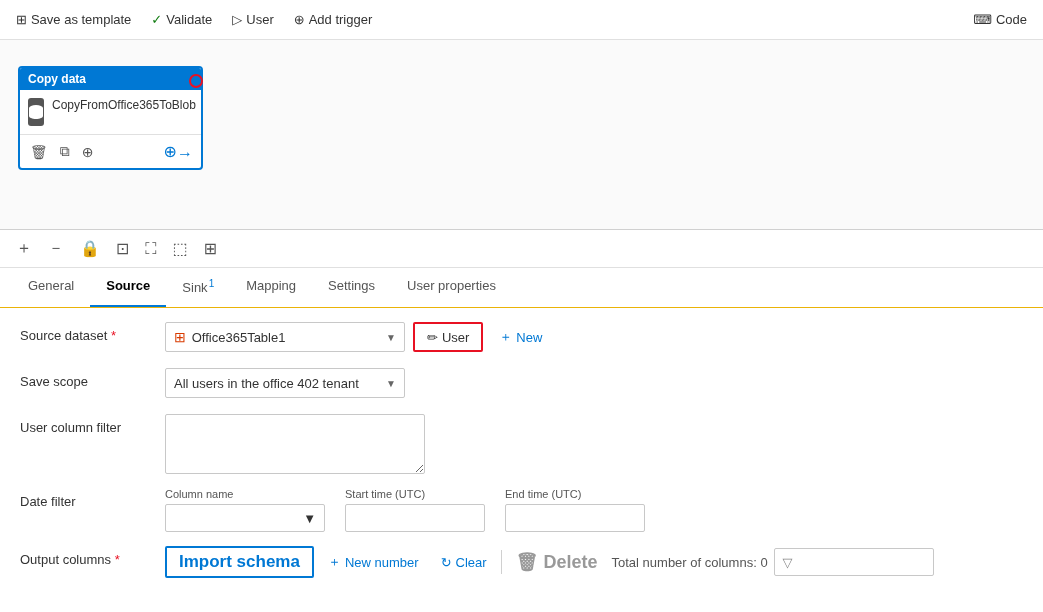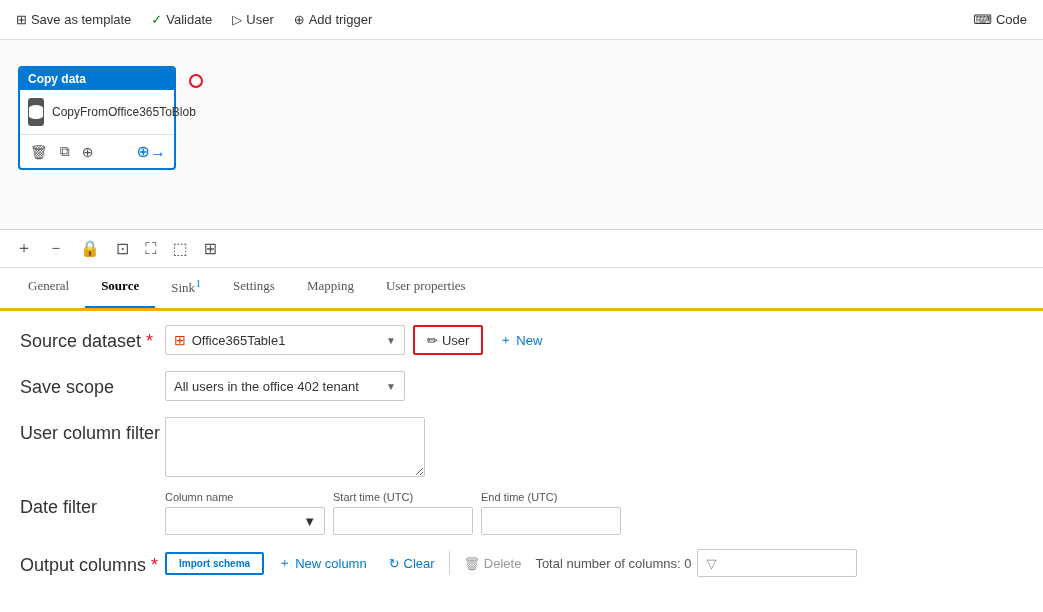--- a/index.html
+++ b/index.html
@@ -24,28 +24,28 @@
     }
 
     
     .canvas-area {
       background: #fafafa; border-bottom: 1px solid #d0d0d0;
       height: 190px; position: relative; overflow: hidden;
     }
     .copy-data-node {
       position: absolute; top: 26px; left: 18px;
       border: 2px solid #0078d4; border-radius: 4px;
-      background: #fff; width: 158px;
+      background: #fff; width: 185px;
     }
     .node-header {
       background: #0078d4; color: #fff; padding: 4px 8px;
       font-size: 12px; font-weight: 600; border-radius: 2px 2px 0 0;
     }
     .node-body {
-      padding: 8px; display: flex; align-items: center; gap: 8px;
+      padding: 8px; display: flex; align-items: flex-start; gap: 8px;
     }
     .node-icon {
       width: 28px; height: 28px; background: #555;
       border-radius: 3px; display: flex; align-items: center;
       justify-content: center; color: #fff; font-size: 14px;
     }
     .node-title { font-size: 12px; color: #333; }
     .node-green-dot {
       width: 10px; height: 10px; background: #107c10;
       border-radius: 50%; margin-left: auto;
@@ -79,23 +79,22 @@
       font-size: 16px; color: #555; padding: 2px 4px;
     }
 
     
     .bottom-panel {
       background: #fff; flex: 1; display: flex; flex-direction: column;
     }
 
     
     .tabs {
-      display: flex; border-bottom: 3px solid #eab308;
+      display: flex; border-bottom: 1px solid #eab308;
       padding: 0 12px;
-      font-family: Liberation Serif, serif;
     }
     .tab {
       padding: 10px 16px; cursor: pointer; font-size: 13px;
       color: #555; border-bottom: 2px solid transparent;
       position: relative;
     }
     .tab.active {
       color: #000000; border-bottom: 2px solid #0078d4;
       font-weight: 600;
     }
@@ -107,21 +106,21 @@
     
     .form-area {
       padding: 14px 20px; overflow-y: auto; flex: 1;
     }
     .form-row {
       display: flex; align-items: flex-start;
       margin-bottom: 14px; min-height: 32px;
     }
     .form-label {
       width: 145px; min-width: 145px;
-      font-size: 18px; color: #333; padding-top: 6px;
+      font-size: 13px; color: #333; padding-top: 6px;
     }
     .form-label .required { color: #e81123; }
     .form-controls { display: flex; align-items: center; gap: 8px; flex: 1; }
 
     
     .dropdown {
       display: flex; align-items: center;
       border: 1px solid #c8c8c8; border-radius: 2px;
       padding: 4px 8px; background: #fff; cursor: pointer;
       min-width: 240px; height: 30px; gap: 6px;
@@ -146,58 +145,58 @@
 
     
     .form-textarea {
       width: 260px; height: 60px; border: 1px solid #c8c8c8;
       border-radius: 2px; resize: vertical; font-size: 13px;
       padding: 4px 6px; font-family: 'Segoe UI', sans-serif;
     }
 
     
     .date-filter-sub {
-      display: flex; align-items: center; gap: 8px;
+      display: flex; align-items: center; gap: 20px;
       flex: 1;
     }
     .date-sub-label { font-size: 11px; color: #555; margin-bottom: 4px; }
     .date-sub-input {
       border: 1px solid #c8c8c8; border-radius: 2px;
       padding: 4px 6px; height: 28px; font-size: 13px;
       background: #fff;
     }
     .date-col-dropdown {
       display: flex; align-items: center;
       border: 1px solid #c8c8c8; border-radius: 2px;
       padding: 4px 8px; background: #fff; cursor: pointer;
       width: 160px; height: 28px; gap: 4px;
     }
 
     
     .import-schema-btn {
       border: 2px solid #0078d4; background: #fff;
       color: #0078d4; font-weight: 600; padding: 4px 12px;
-      cursor: pointer; font-size: 10px; border-radius: 2px;
+      cursor: pointer; font-size: 17px; border-radius: 2px;
     }
     .new-column-btn {
       display: flex; align-items: center; gap: 4px;
       border: none; background: none;
       color: #0078d4; padding: 4px 8px; cursor: pointer;
       font-size: 13px;
     }
     .clear-btn {
       display: flex; align-items: center; gap: 4px;
       border: none; background: none;
       color: #0078d4; padding: 4px 8px; cursor: pointer;
       font-size: 13px;
     }
     .divider-v { width: 1px; height: 24px; background: #d0d0d0; }
     .delete-btn {
       border: none; background: none; color: #999;
-      padding: 4px 8px; cursor: pointer; font-size: 13px;
+      padding: 4px 8px; cursor: pointer; font-size: 18px; font-weight: bold;
     }
     .total-label { font-size: 13px; color: #555; }
 
     .filter-input-container {
       display: flex; align-items: center;
       border: 1px solid #c8c8c8; border-radius: 2px;
       padding: 2px 8px; height: 28px; gap: 4px;
       min-width: 160px; background: #fff;
     }
     .filter-input {
@@ -285,24 +284,24 @@
     <div class="tab">
       <span>General</span>
     </div>
     <div class="tab active">
       <span>Source</span>
     </div>
     <div class="tab">
       <span>Sink</span><span class="tab-badge">1</span>
     </div>
     <div class="tab">
+      <span>Mapping</span>
+    </div>
+    <div class="tab">
       <span>Settings</span>
-    </div>
-    <div class="tab">
-      <span>Mapping</span>
     </div>
     <div class="tab">
       <span>User properties</span>
     </div>
   </div>
 
   <div class="form-area">
 
     <div class="form-row">
       <div class="form-label">
@@ -374,21 +373,21 @@
       <div class="form-label">
         <span>Output columns</span>
         <span class="required"> *</span>
       </div>
       <div class="form-controls" style="flex-wrap:wrap; gap:6px;">
         <button class="import-schema-btn">
           <span>Import schema</span>
         </button>
         <button class="new-column-btn">
           <span>＋</span>
-          <span>New column</span>
+          <span>New number</span>
         </button>
         <button class="clear-btn">
           <span>↻</span>
           <span>Clear</span>
         </button>
         <div class="divider-v"></div>
         <button class="delete-btn">
           <span>🗑</span>
           <span>Delete</span>
         </button>

